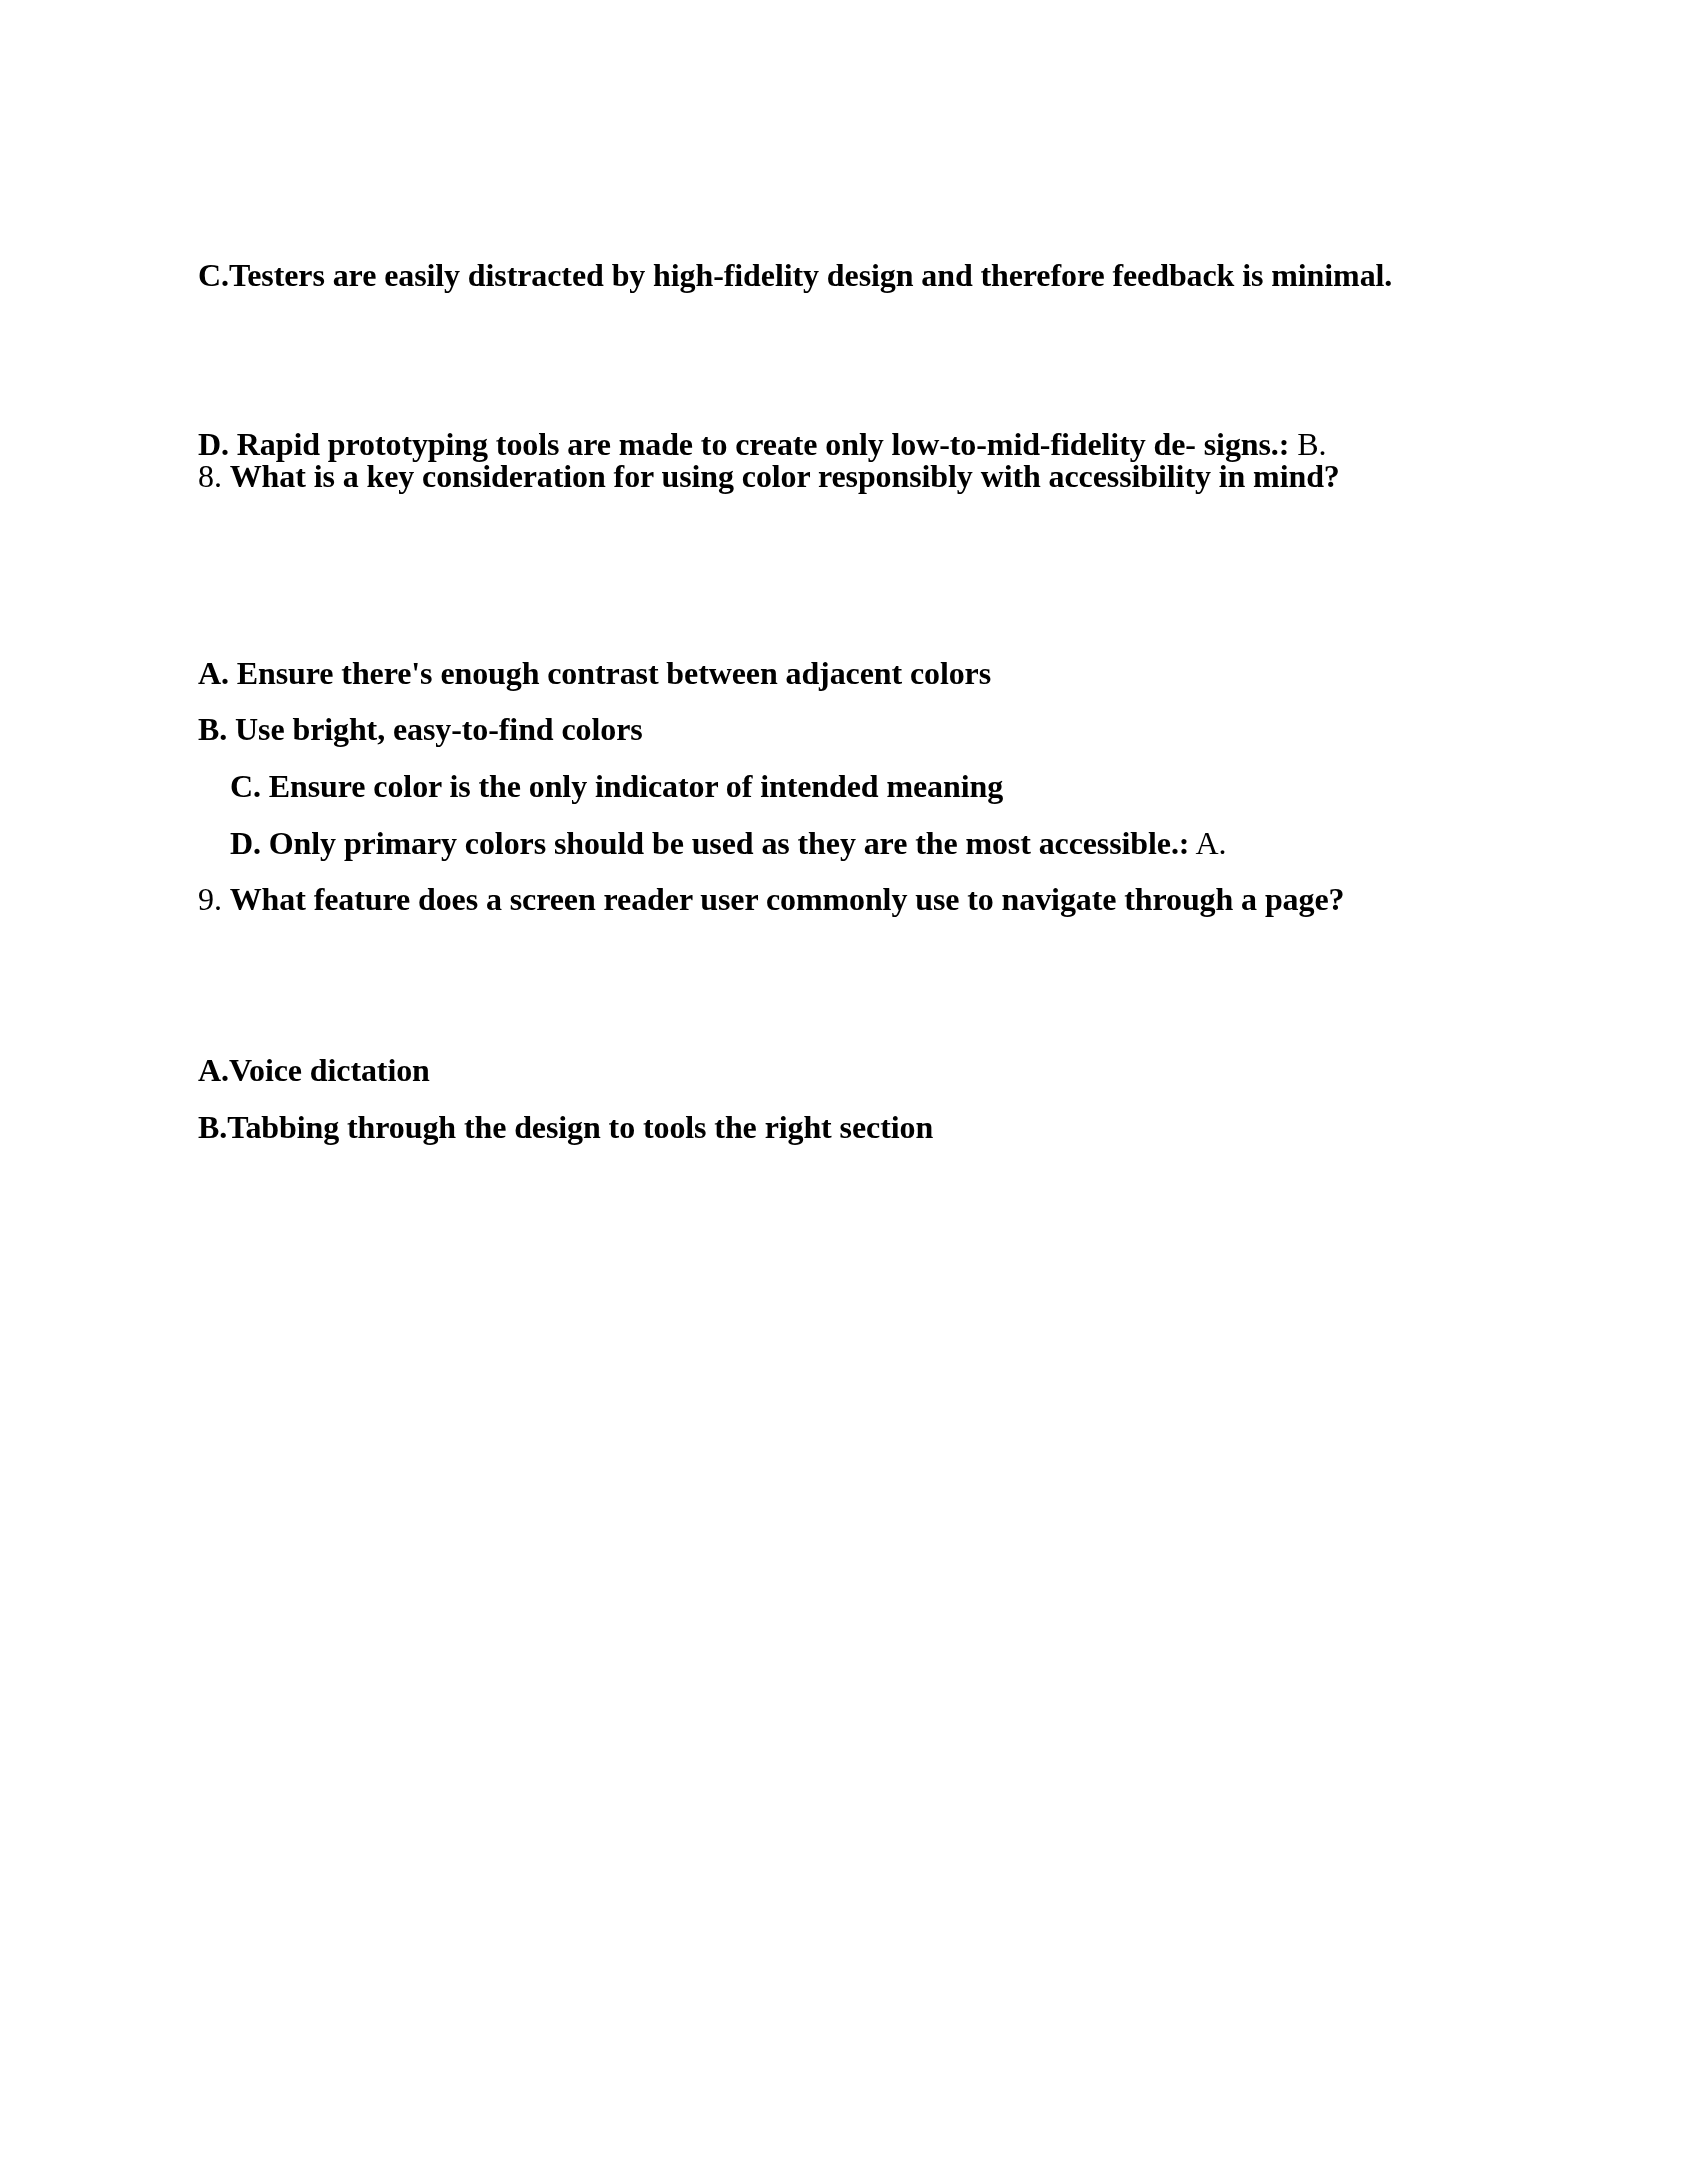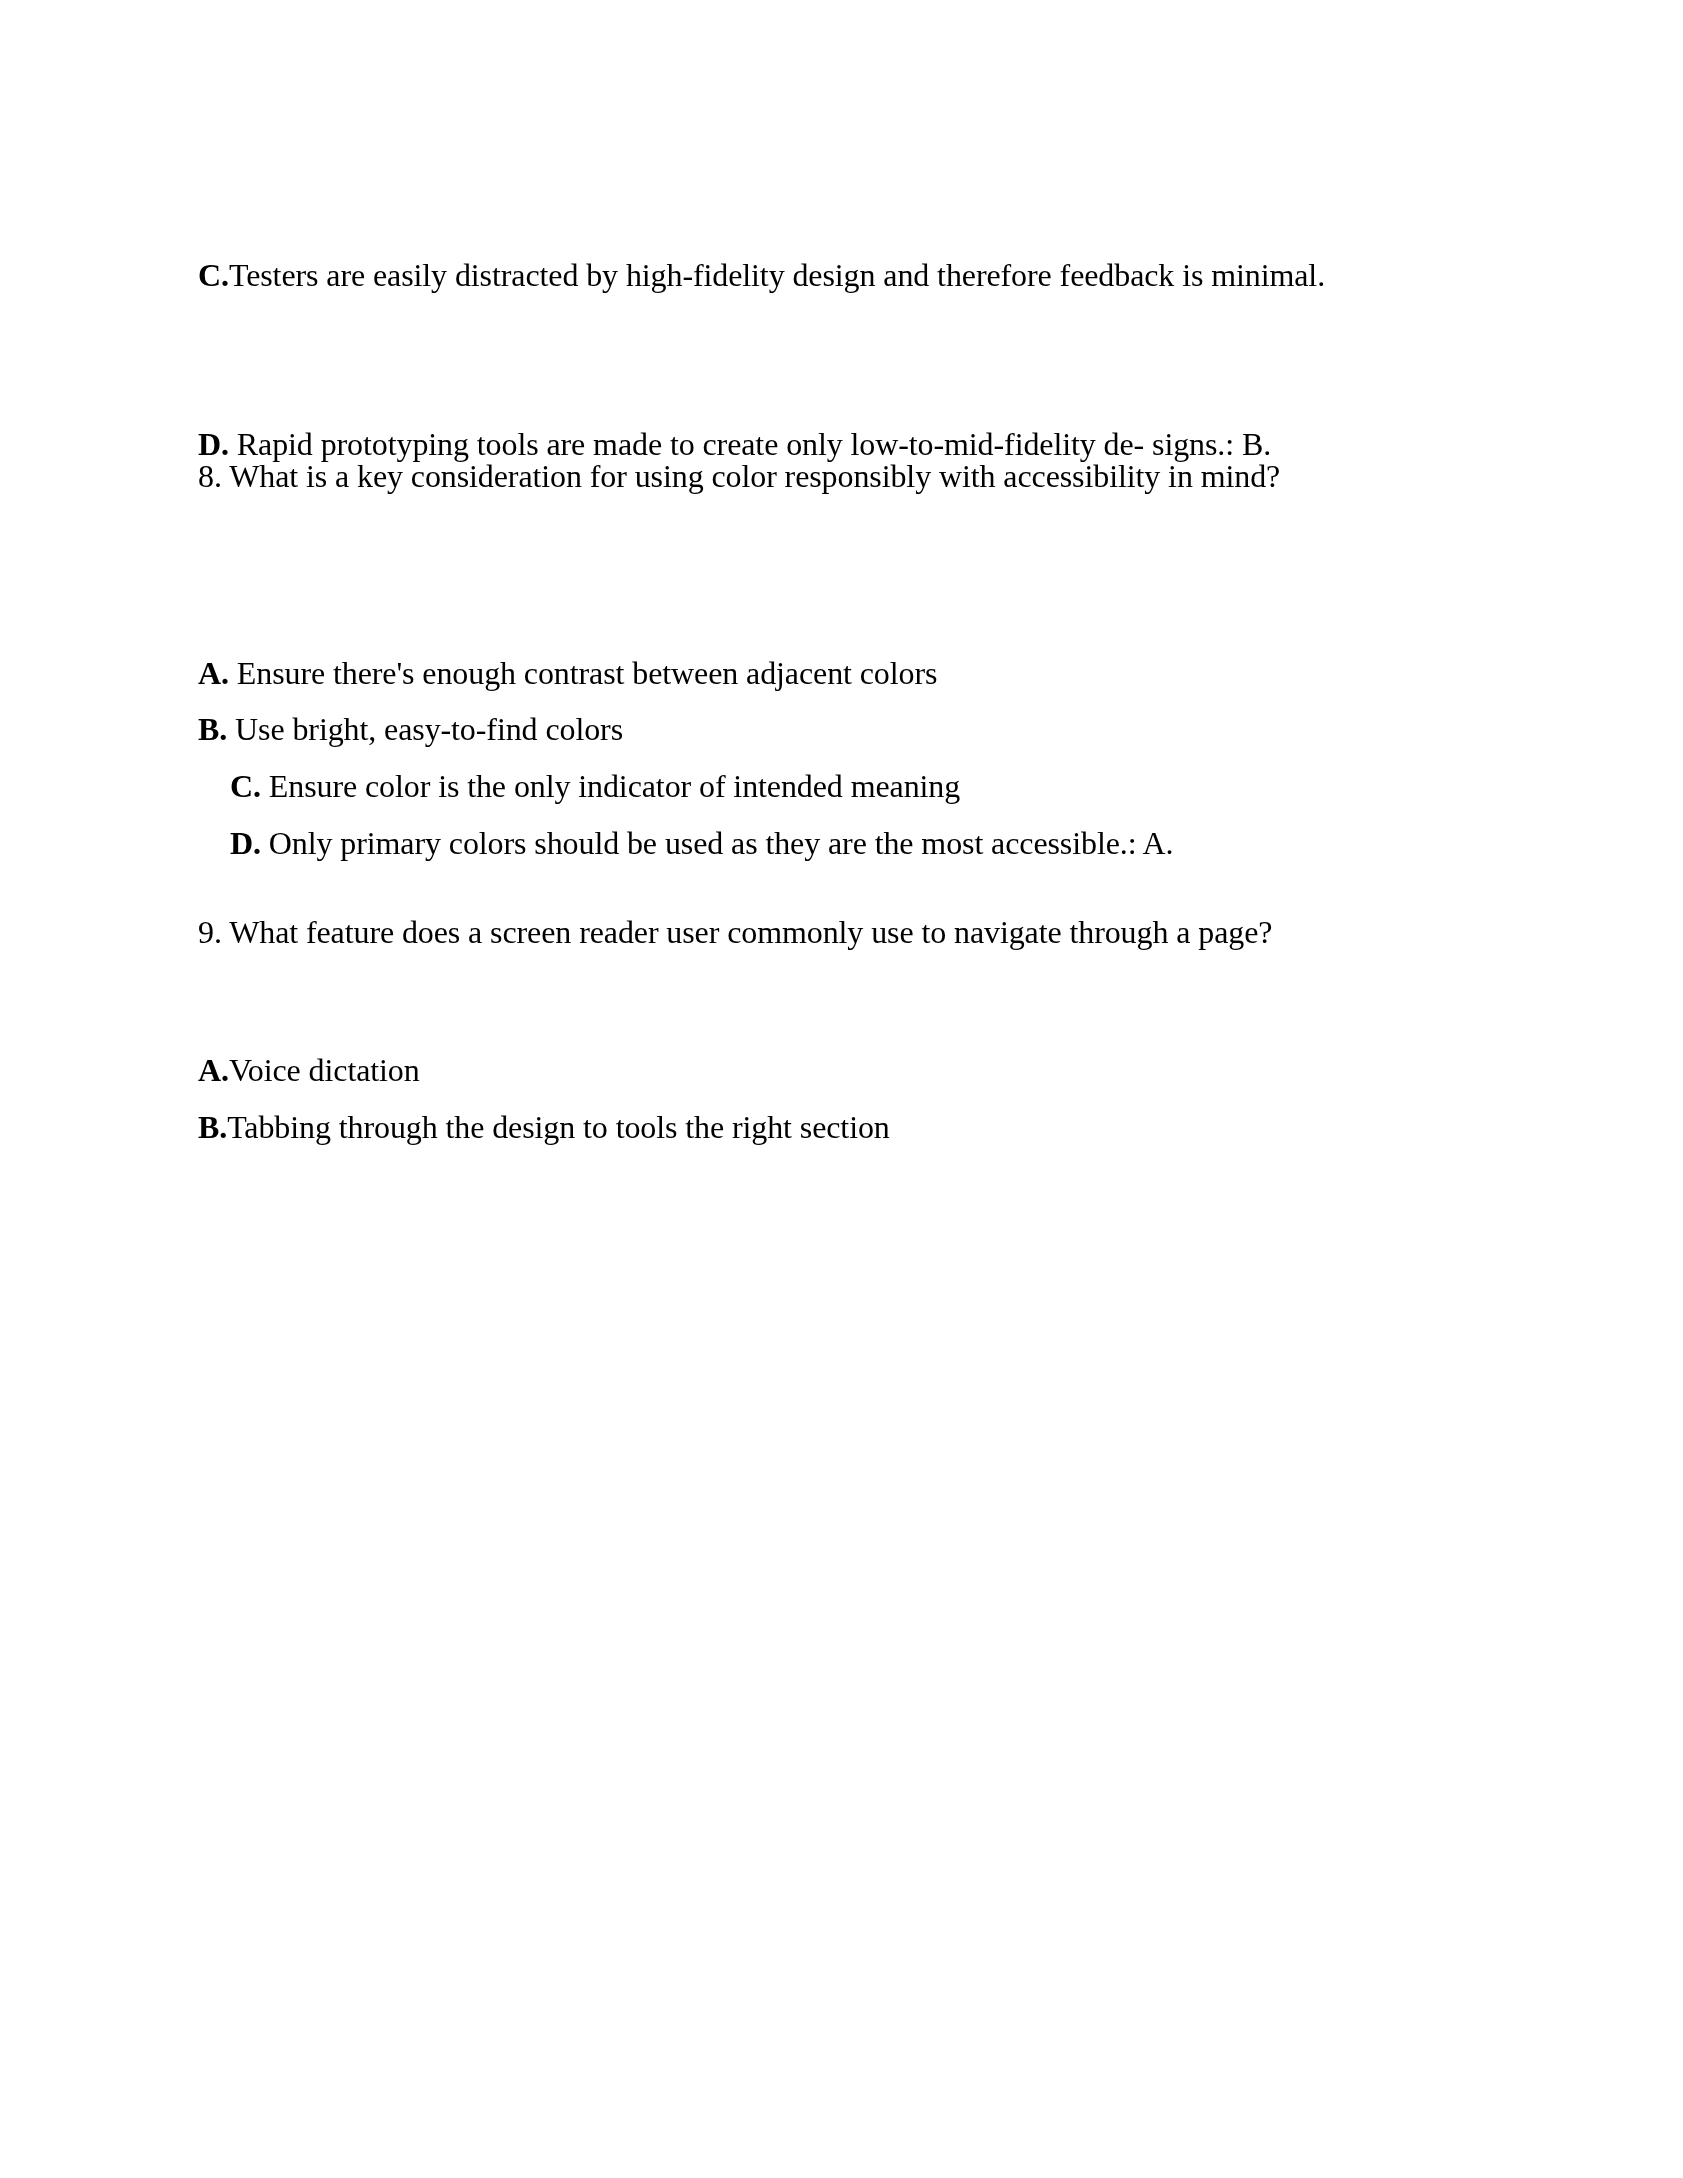--- a/index.html
+++ b/index.html
@@ -16,21 +16,21 @@
       color: #000000;
     }
     .line {
       position: absolute;
       left: 198px;
       font-size: 32px;
       line-height: 40px;
       white-space: nowrap;
       letter-spacing: -0.1px;
     }
-    .b { font-weight: normal; text-align: right; }
+    .b { font-weight: bold; text-align: right; }
     .n { font-weight: normal; }
     .lbl { font-weight: bold; }
     .num { font-weight: normal; }
   </style>
 </head>
 <body>
 
 <div class="line" style="top:255px;">
   <span class="lbl">C.</span><span class="b">Testers are easily distracted by high-fidelity design and therefore feedback is minimal.</span>
 </div>
@@ -60,21 +60,21 @@
   <span class="lbl">C.</span>
   <span class="b">Ensure color is the only indicator of intended meaning</span>
 </div>
 
 <div class="line" style="top:823px;margin-left:32px;">
   <span class="lbl">D.</span>
   <span class="b">Only primary colors should be used as they are the most accessible.:</span>
   <span class="n">A.</span>
 </div>
 
-<div class="line" style="top:879px;margin-top:33px;">
+<div class="line" style="top:879px;">
   <span class="num">9.</span>
   <span class="b">What feature does a screen reader user commonly use to navigate through a page?</span>
 </div>
 
 <div class="line" style="top:1050px;">
   <span class="lbl">A.</span><span class="b">Voice dictation</span>
 </div>
 
 <div class="line" style="top:1107px;">
   <span class="lbl">B.</span><span class="b">Tabbing through the design to tools the right section</span>

